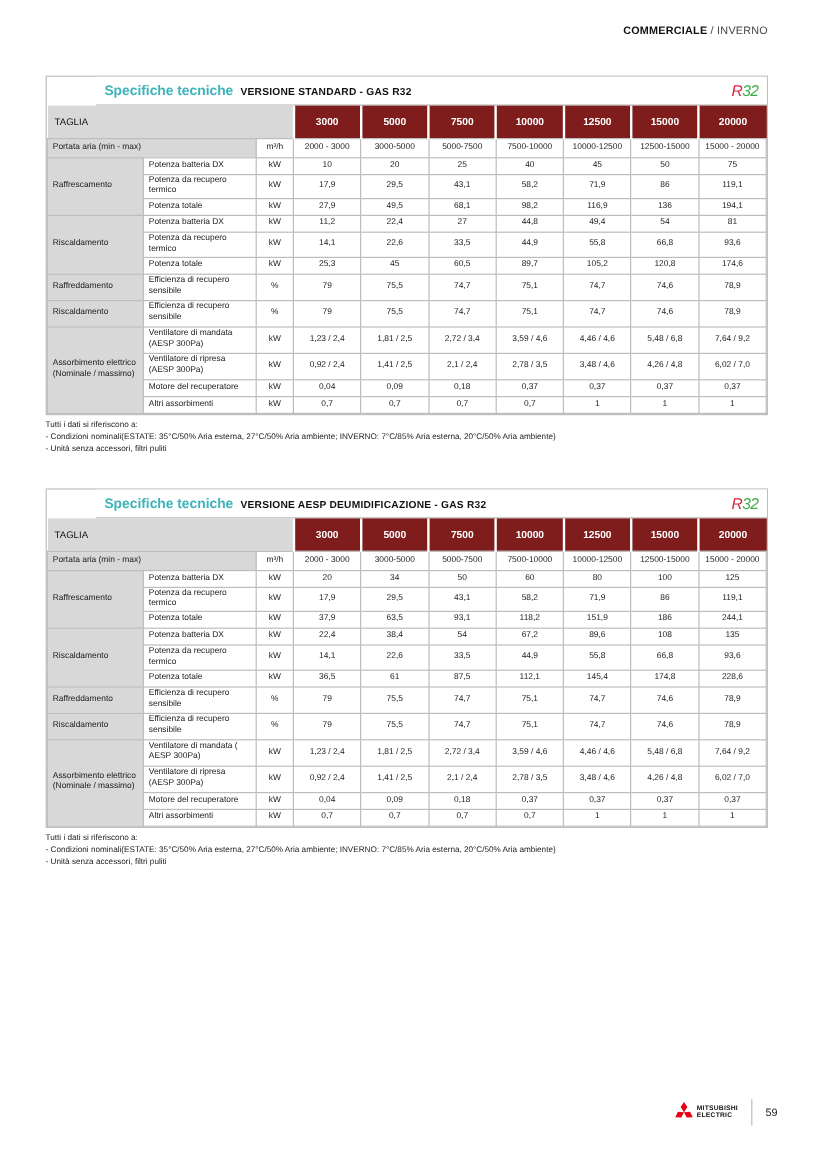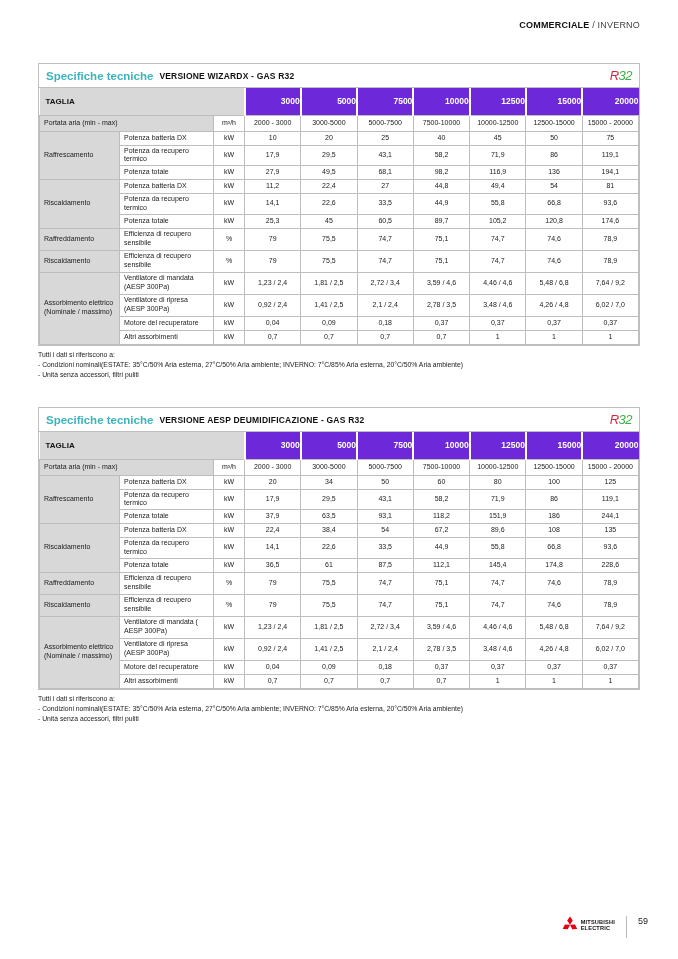--- a/index.html
+++ b/index.html
@@ -21,41 +21,41 @@
 
   
   .spec-block { position:absolute; left:38px; width:602px; }
   #block-standard { top:63px; }
   #block-deumid  { top:407px; }
 
   .spec-box { border:1px solid #bfbfbf; background:#fff; }
 
   .spec-title {
     height:24px; display:flex; align-items:center;
-    padding:0 7px; border-bottom:1px solid #bfbfbf; background:#fff;
+    padding:0 7px; border-bottom:1px solid #bfbfbf; background:#fff;margin-left:41px;
   }
   .title-accent { color:#3cb4ba; font-weight:bold; font-size:11.5px; margin-right:6px; }
   .title-rest  { font-weight:bold; font-size:8.5px; color:#111; letter-spacing:.2px; }
   .r32-badge { margin-left:auto; font-weight:normal; font-size:13px; font-style:italic; letter-spacing:-.5px; }
   .r32-badge .r { color:#d6273f; }
   .r32-badge .n { color:#3fae49; }
 
   table { border-collapse:collapse; width:100%; table-layout:fixed; }
   col.c-cat  { width:80px; }
   col.c-sub  { width:94px; }
   col.c-unit { width:31px; }
 
   thead th.taglia {
     background:#d8d8d8; color:#111;
-    font-weight:bold; font-size:8px; text-align:left;
+    font-weight:normal; font-size:8px; text-align:left;
     padding-left:6px; height:27px;
   }
   thead th.size {
-    background:#6d28d9; color:#fff;
-    font-weight:bold; font-size:8.5px; text-align:right;
+    background:#7f1d1d; color:#fff;
+    font-weight:bold; font-size:8.5px; text-align:center;
     border-left:2px solid #fff;
   }
 
   tbody td {
     border:1px solid #bdbdbd;
     font-size:7px; line-height:1.25;
     vertical-align:middle;
   }
   tbody tr { height:14px; }
   tbody tr.tall { height:22px; }
@@ -63,39 +63,39 @@
   td.cat  { background:#d8d8d8; text-align:left; padding:1px 4px; }
   td.sub  { background:#fff; text-align:left; padding:1px 4px; }
   td.unit { text-align:center; }
   td.val  { text-align:center; }
 
   .footnotes { margin-top:4px; font-size:6.8px; line-height:1.5; color:#222; }
 
   
   .page-footer {
     position:absolute; top:916px; right:30px;
-    display:flex; align-items:flex-start; gap:7px;
+    display:flex; align-items:center; gap:7px;
   }
   .brand { display:flex; align-items:center; gap:3px; }
   .brand-text { font-weight:bold; font-size:5.6px; line-height:1.15; letter-spacing:.2px; color:#111; }
   .footer-divider { width:1px; height:22px; background:#bbb; margin:0 4px; }
   .page-number { font-size:9px; color:#222; }
 </style>
 </head>
 <body>
 
 <div class="page-header">
   <span class="section">COMMERCIALE</span><span> / INVERNO</span>
 </div>
 
 <div class="spec-block" id="block-standard">
   <div class="spec-box">
     <div class="spec-title">
       <span class="title-accent">Specifiche tecniche</span>
-      <span class="title-rest">VERSIONE WIZARDX - GAS R32</span>
+      <span class="title-rest">VERSIONE STANDARD - GAS R32</span>
       <span class="r32-badge"><span class="r">R</span><span class="n">32</span></span>
     </div>
     <table>
       <colgroup>
         <col class="c-cat">
           <col class="c-sub">
           <col class="c-unit">
         <col>
           <col>
           <col>

